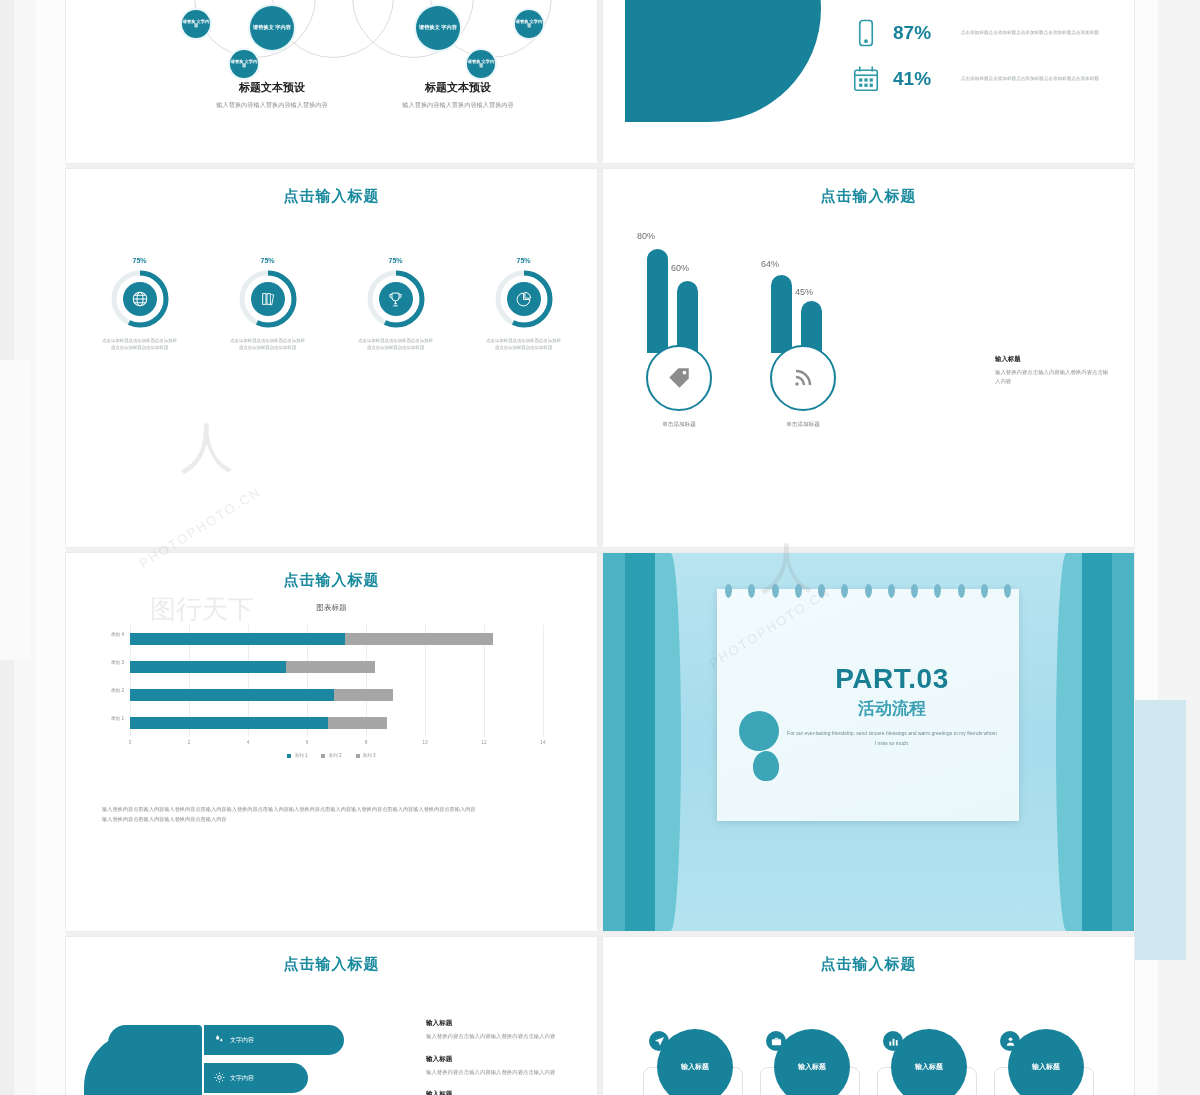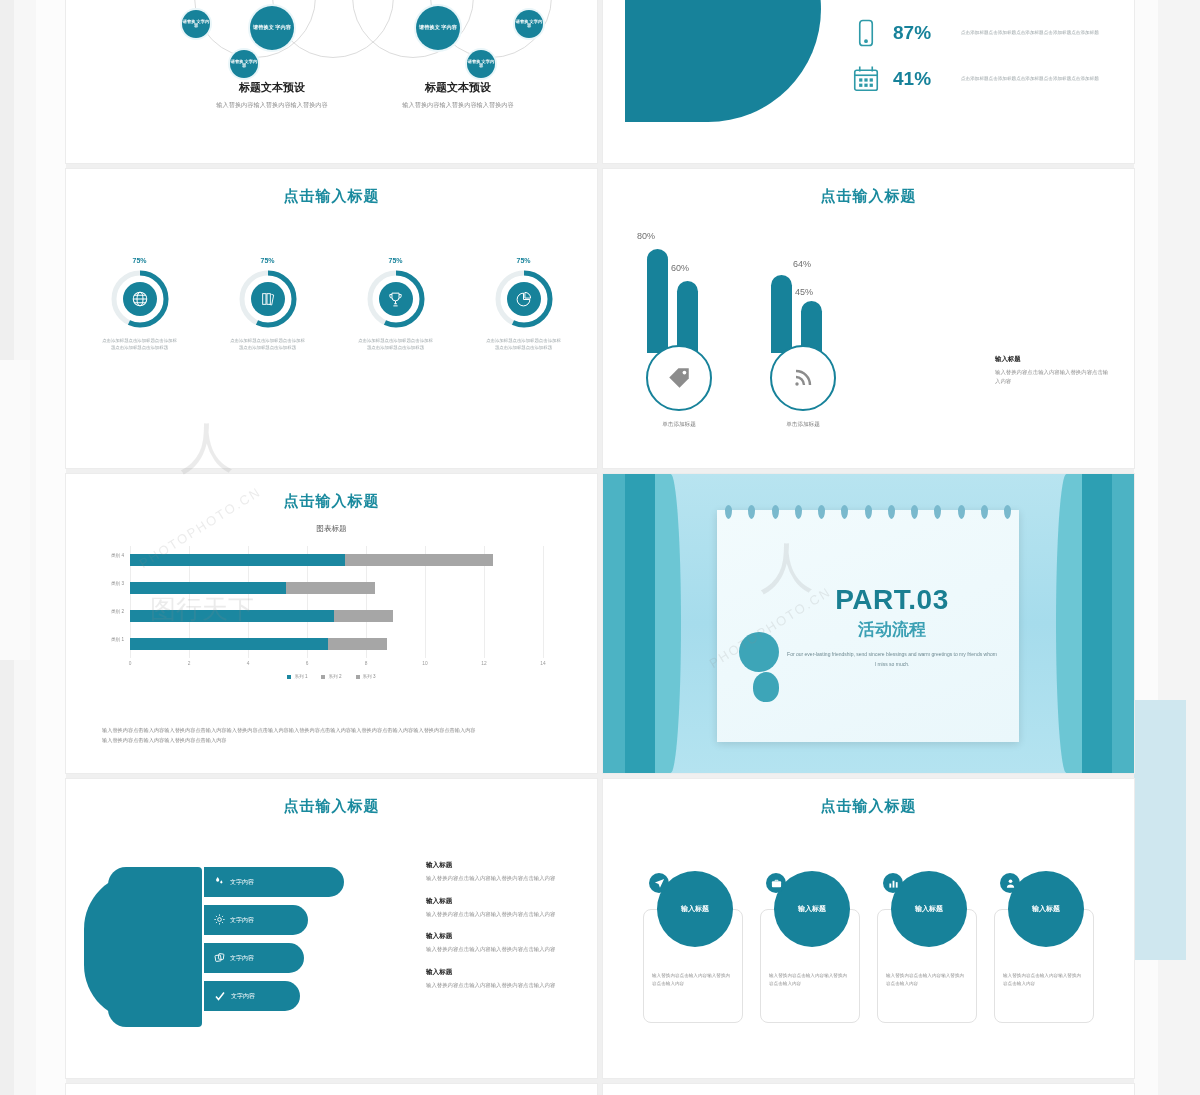--- a/index.html
+++ b/index.html
@@ -13,21 +13,21 @@
   
   #bg { position: absolute; inset: 0; z-index: 0; }
   .band { position: absolute; top: 0; bottom: 0; }
   
   #grid {
     position: absolute; left: 66px; top: -12px;
     width: 1068px; z-index: 1;
   }
   .srow { display: flex; gap: 6px; margin-bottom: 6px; }
   .slide {
-    width: 531px; height: 299px;
+    width: 531px; height: 378px;
     background: #fff; position: relative; overflow: hidden;
     box-shadow: 0 0 0 1px #ececec;
     flex: 0 0 auto;
   }
   .slide.r0 { height: 175px; }
   .slide.rlast { height: 30px; }
   .title {
     position: absolute; left: 0; right: 0; top: 18px;
     text-align: center; color: #1a8a9e; font-weight: bold;
     font-size: 15px; letter-spacing: 1px;
@@ -351,21 +351,21 @@
             <svg width="26" height="26" viewBox="0 0 24 24" fill="#8c8c8c">
               <path d="M3 11.5L11.5 3H21v9.5L12.5 21 3 11.5z"></path>
                 <circle cx="17" cy="7" r="1.7" fill="#fff"></circle>
             </svg>
           </div>
           <div class="tcap">单击添加标题</div>
         </div>
 
 
         <div class="thermo">
-          <div class="tlab" style="left:6px;top:38px;margin-left:32px;">64%</div>
+          <div class="tlab" style="left:6px;top:38px;">64%</div>
           <div class="tlab" style="left:40px;top:66px;text-align:center;">45%</div>
           <div class="tbar a" style="height:78px;"></div>
           <div class="tbar b" style="height:52px;"></div>
           <div class="tcirc">
             <svg width="24" height="24" viewBox="0 0 24 24" fill="none" stroke="#8c8c8c" stroke-width="2.4">
               <path d="M5 19a0 0 0 010 0"></path>
                 <circle cx="6" cy="18" r="1.7" fill="#8c8c8c" stroke="none"></circle>
               <path d="M5 11a8 8 0 018 8M5 5a14 14 0 0114 14"></path>
             </svg>
           </div>

